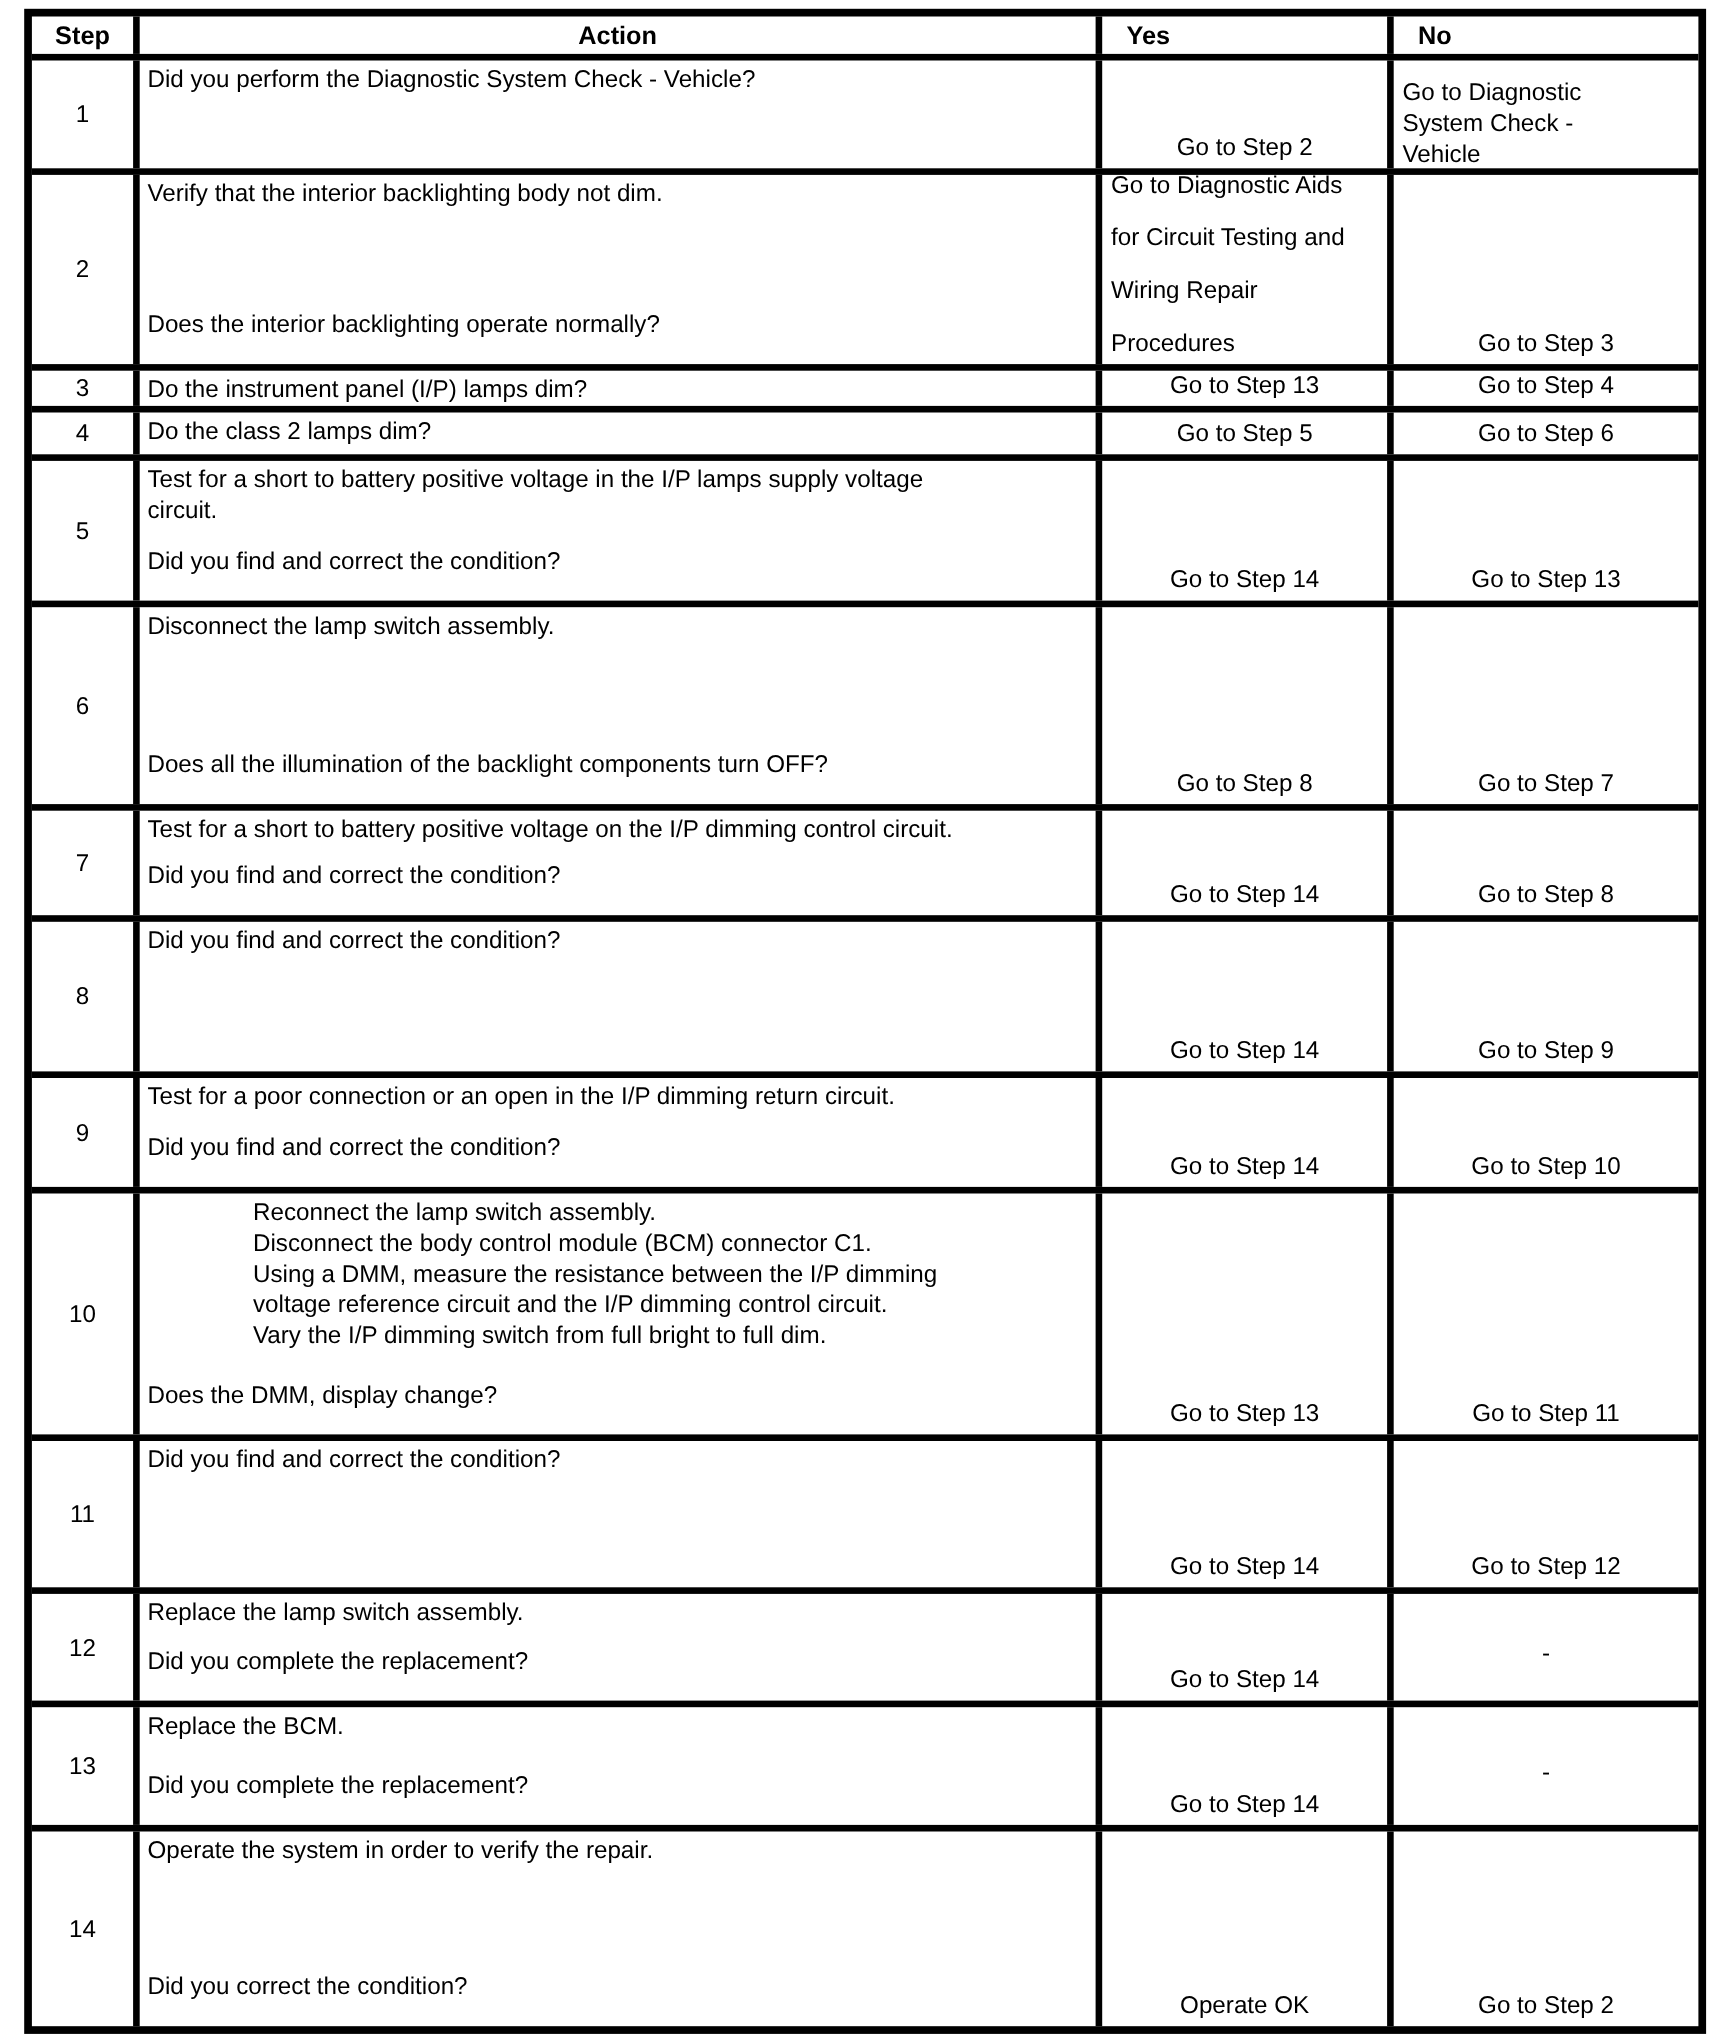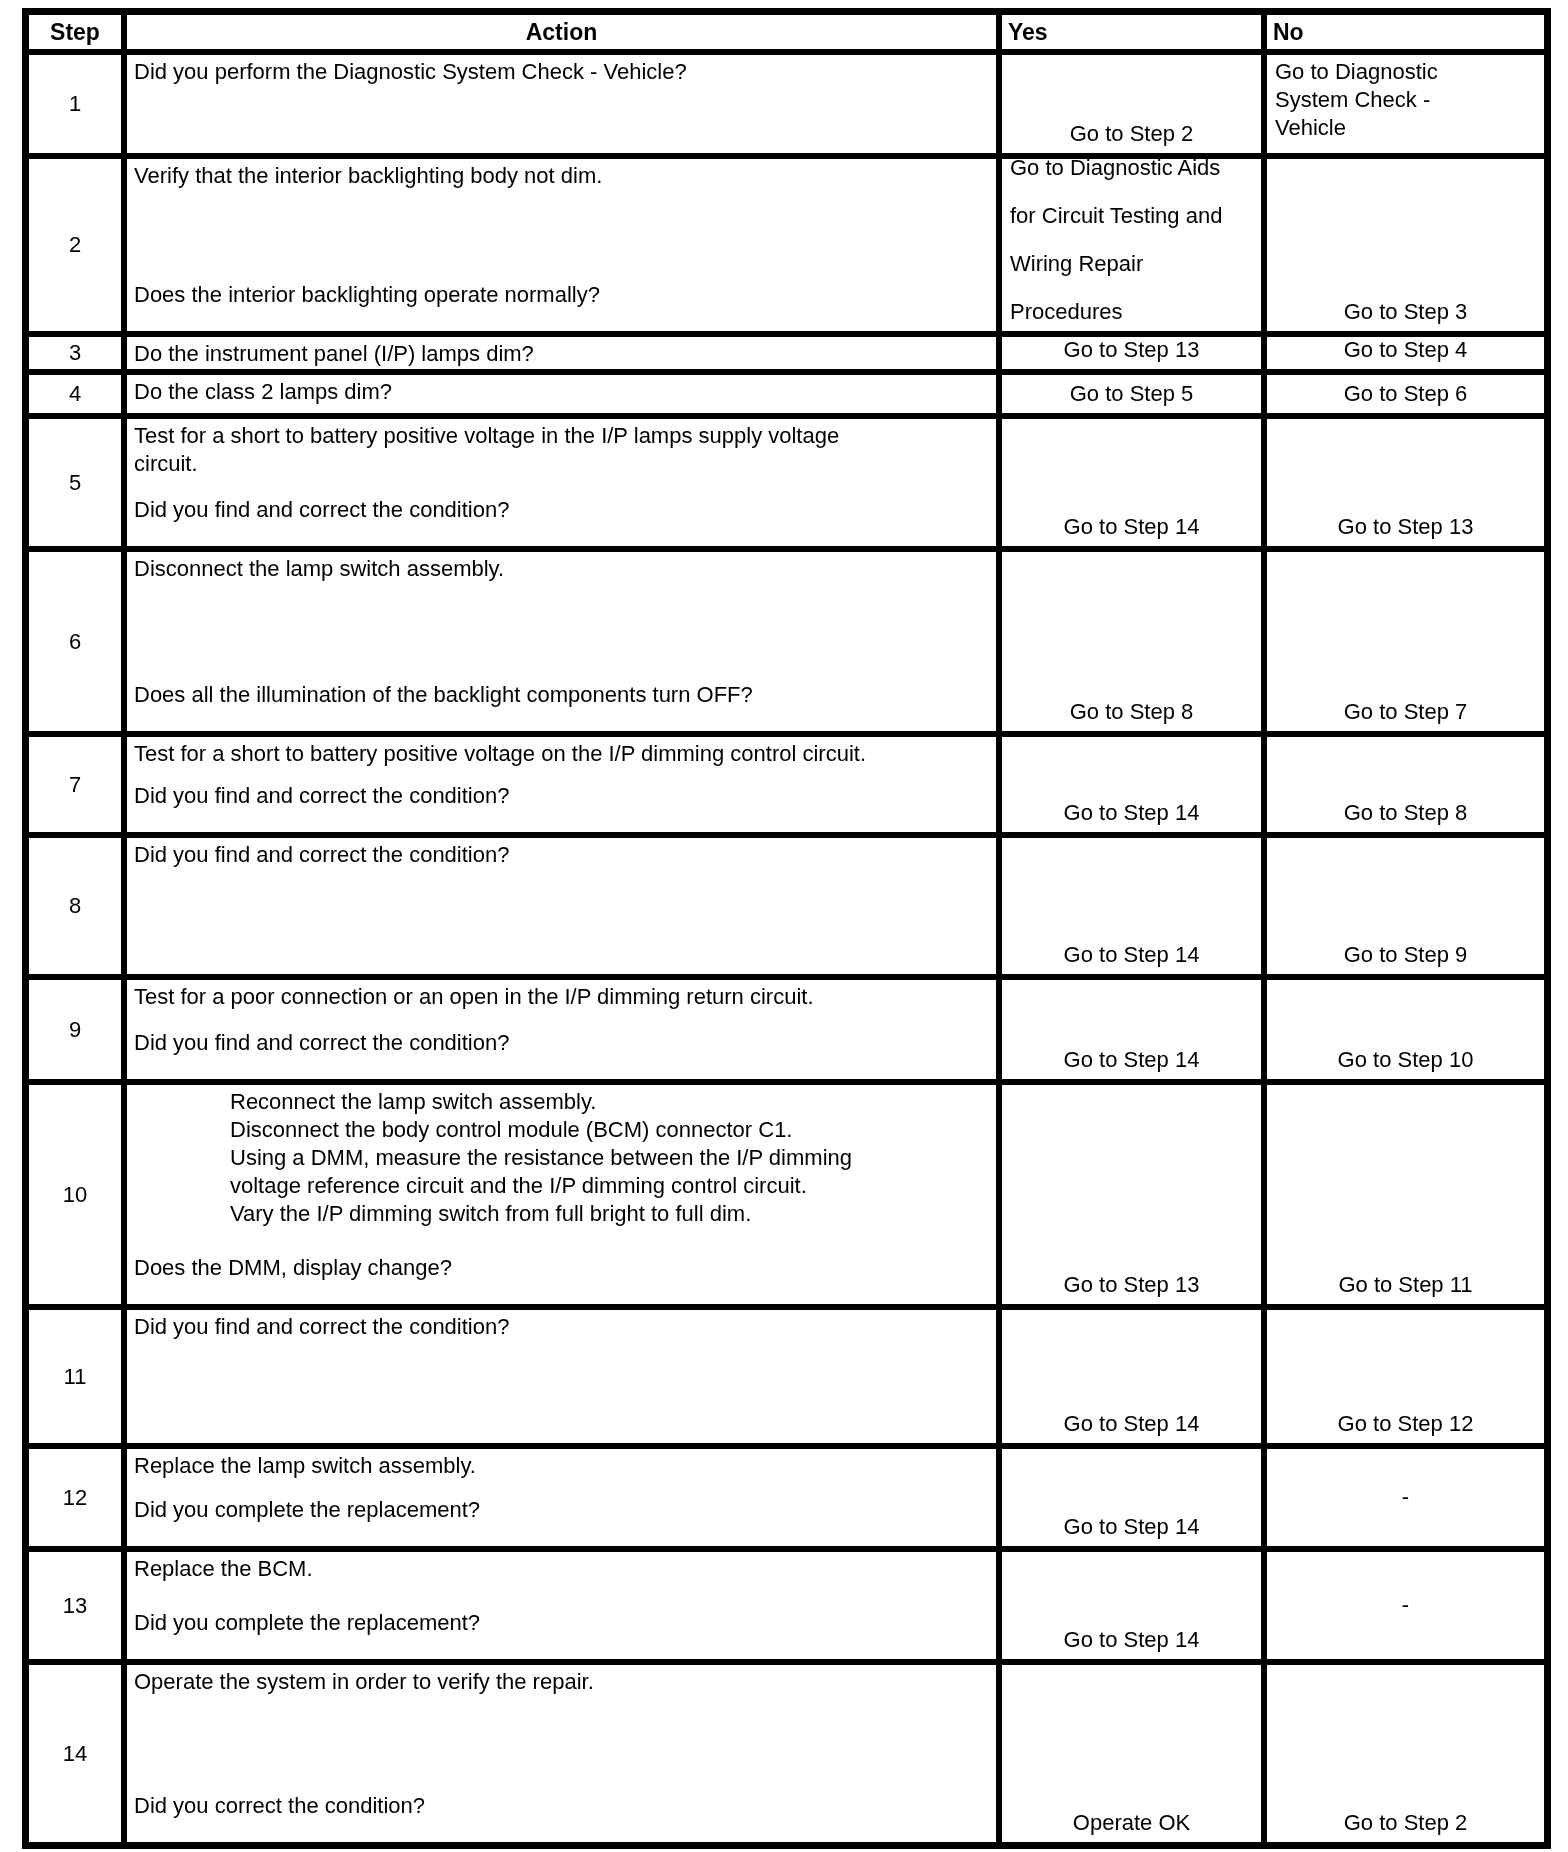--- a/index.html
+++ b/index.html
@@ -37,42 +37,42 @@
   .cell:last-child { border-right: none; }
   
   .hrow { height: 40px; }
   .hcell {
     display: flex;
     align-items: center;
     font-weight: bold;
     font-size: 23px;
   }
   .hcell.c { justify-content: center; }
-  .hcell.l { justify-content: flex-start; padding-left: 6px; }
+  .hcell.l { justify-content: flex-start; padding-left: 6px; margin-left: 16px; }
   
   .step-cell {
     display: flex;
     align-items: center;
     justify-content: center;
     font-size: 22px;
   }
   .action-cell {
     display: flex;
     flex-direction: column;
     justify-content: space-between;
     padding: 3px 8px 22px 7px;
     font-size: 22px;
     line-height: 28px;
   }
   .action-top.indent { padding-left: 96px; }
   .line, .question { white-space: nowrap; }
   .goto-cell {
     display: flex;
     flex-direction: column;
-    padding: 3px 8px 5px 8px;
+    padding: 15px 8px 5px 8px;
     font-size: 22px;
     line-height: 28px;
   }
   
   .a-center-bottom { justify-content: flex-end; align-items: center; text-align: center; }
   .a-left-top      { justify-content: flex-start; align-items: flex-start; text-align: left; }
   .a-left-bottom   { justify-content: flex-end; align-items: flex-start; text-align: left; gap: 20px; }
   .a-center-middle { justify-content: center; align-items: center; text-align: center; }
 </style>
 </head>

